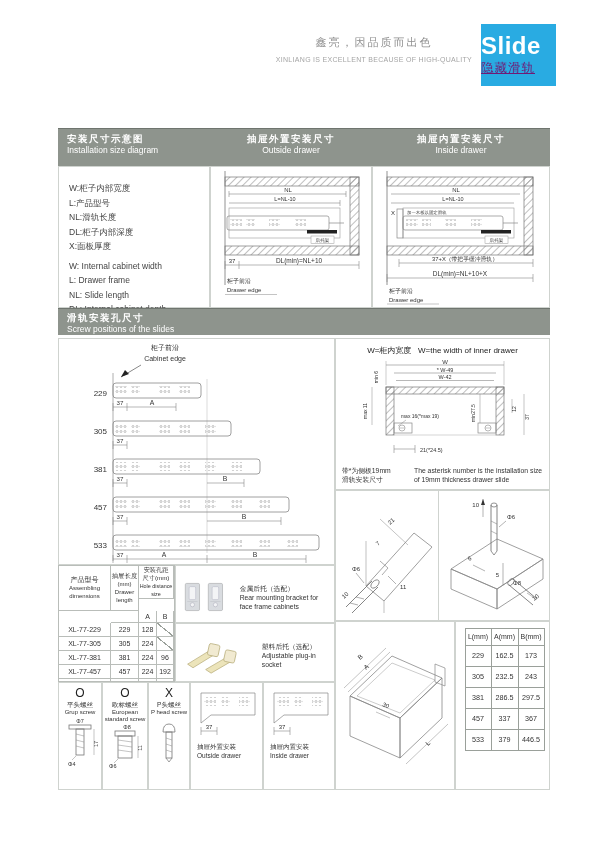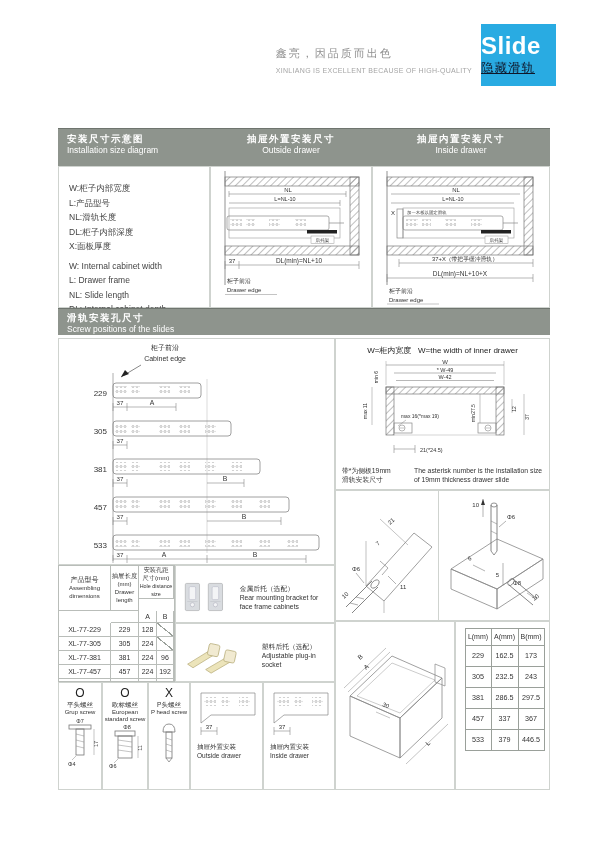--- a/index.html
+++ b/index.html
@@ -1,25 +1,25 @@
 <!DOCTYPE html>
 <html><head>
 <meta charset="utf-8">
 <style>
   html,body{margin:0;padding:0;background:#e9e9e9;}
   .page{position:relative;width:600px;height:841px;background:#ffffff;margin:0 auto;
         font-family:"Liberation Sans",sans-serif;color:#333;overflow:hidden;}
   
-  .tagline{position:absolute;right:128px;top:46px;text-align:left;}
+  .tagline{position:absolute;right:128px;top:35px;text-align:center;}
   .tag-cn{font-size:11px;color:#8f8f8f;letter-spacing:2px;}
   .tag-en{font-size:7px;color:#a5a5a5;margin-top:6px;letter-spacing:.3px;}
   .logo{position:absolute;left:481px;top:24px;width:75px;height:62px;background:#29abe2;
         display:flex;flex-direction:column;align-items:flex-start;justify-content:center;}
   .logo-main{color:#fff;font-weight:bold;font-size:24px;line-height:24px;letter-spacing:.5px;}
-  .logo-sub{color:#0f172a;font-size:12.5px;letter-spacing:1px;text-decoration:underline;margin-top:2px;}
+  .logo-sub{color:#701a75;font-size:12.5px;letter-spacing:1px;text-decoration:underline;margin-top:2px;}
   
   .cell{position:absolute;box-sizing:border-box;border:1px solid #cfd3cf;background:#fff;}
   .sechdr{position:absolute;box-sizing:border-box;background:#8e948d;border-top:1px solid #6f756f;
           color:#fff;padding-top:4px;}
   .sechdr .cn{font-size:9.5px;font-weight:bold;letter-spacing:1.5px;line-height:12px;}
   .sechdr .en{font-size:8.5px;line-height:11px;}
   .hdr-left{padding-left:9px;}
   .hdr-center{text-align:center;}
   
   .defs{padding:14px 0 0 10px;}

